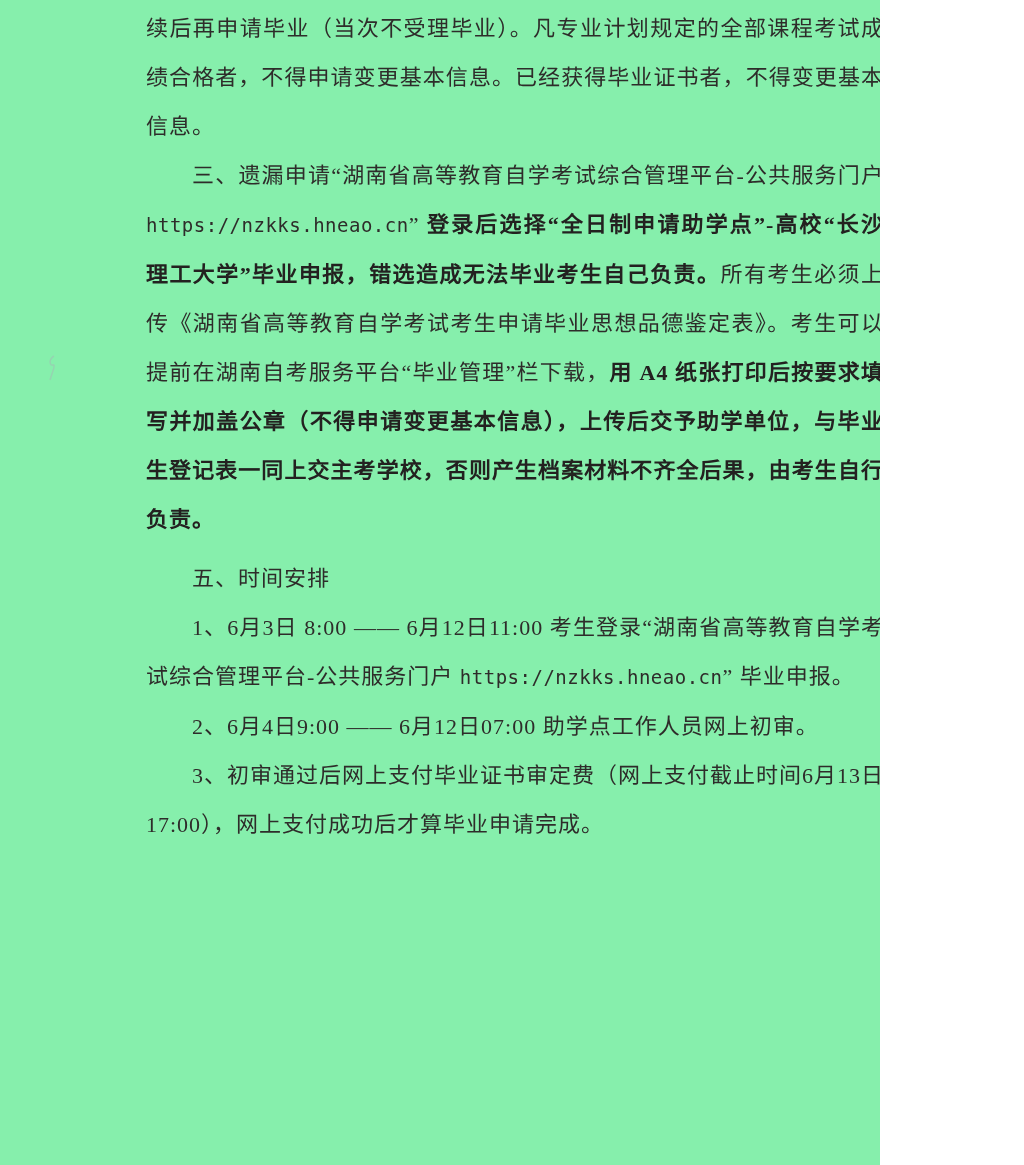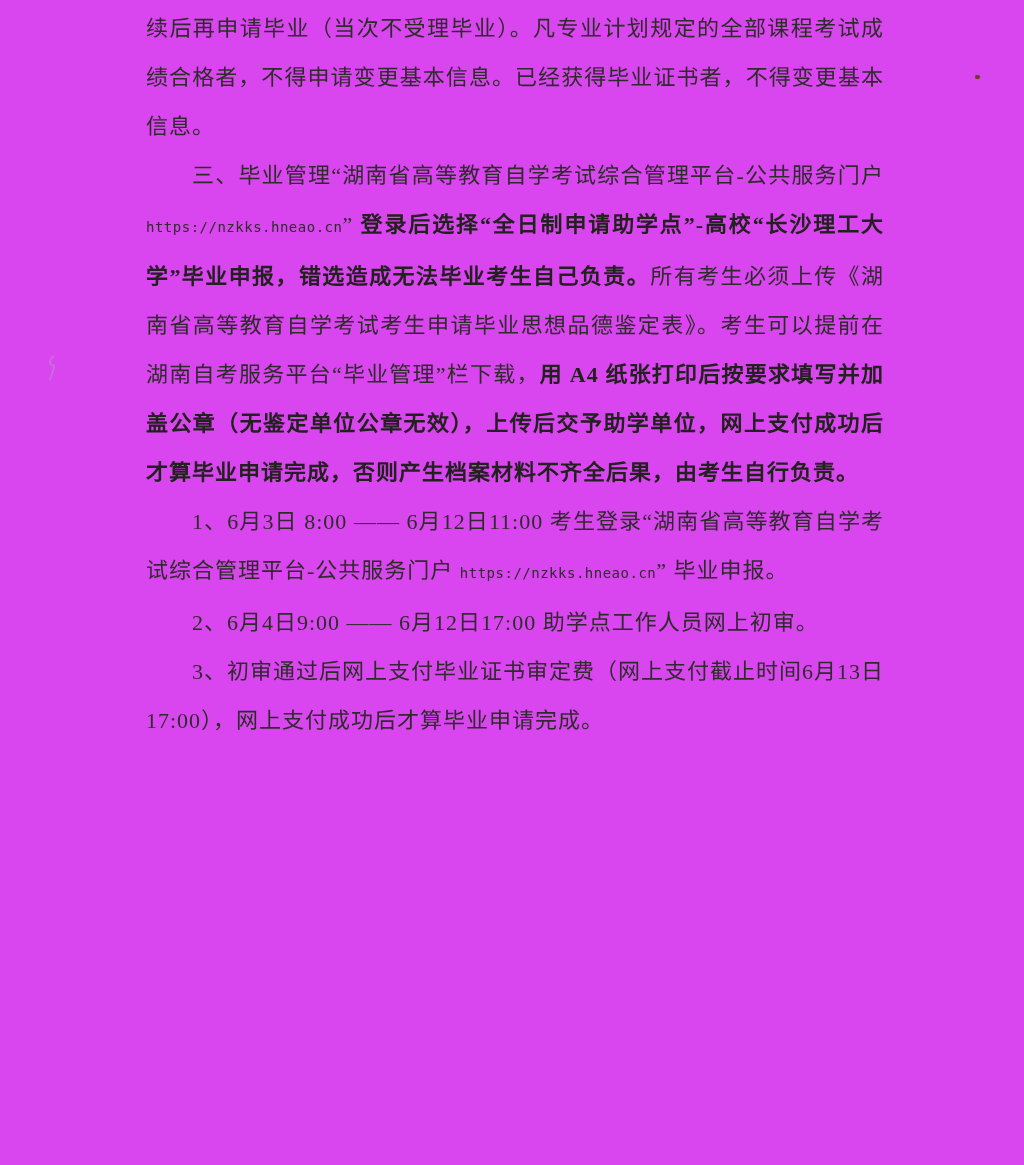--- a/index.html
+++ b/index.html
@@ -2,44 +2,44 @@
 <html lang="zh-CN"><head>
 <meta charset="utf-8">
 <style>
   html, body {
     margin: 0;
     padding: 0;
     background: #ffffff;
   }
   .page {
     position: relative;
-    width: 1024px;
+    width: 880px;
     height: 1165px;
-    background: #d946ef;
+    background: #86efac;
     overflow: hidden;
     font-family: "Liberation Serif", serif;
   }
   .content {
     position: absolute;
     left: 146px;
     top: 4px;
     width: 738px;
     color: #2e2c2a;
     font-size: 22px;
     line-height: 49px;
     letter-spacing: 1px;
     text-align: justify;
   }
   .para { margin: 0; }
   .indent { text-indent: 46px; }
   .gap { margin-top: 10px; }
   .b { font-weight: 700; color: #232120; }
   .m {
     font-family: "DejaVu Sans Mono", monospace;
-    font-size: 14px;
+    font-size: 19px;
     letter-spacing: 0.5px;
   }
   .speck {
     position: absolute;
     left: 975px;
     top: 75px;
     width: 5px;
     height: 4px;
     border-radius: 50%;
     background: #6b3a2c;
@@ -62,25 +62,26 @@
   <div class="smudge">
     <svg width="20" height="32" viewBox="0 0 20 32">
       <path d="M12 4 C6 8, 8 14, 11 13 C14 12, 10 21, 8 28" stroke="#aab0b8" fill="none" stroke-width="1.6"></path>
     </svg>
   </div>
 
   <div class="content">
 
     <p class="para"><span>续后再申请毕业（当次不受理毕业）。凡专业计划规定的全部课程考试成绩合格者，不得申请变更基本信息。已经获得毕业证书者，不得变更基本信息。</span></p>
 
-    <p class="para indent"><span>三、毕业管理“湖南省高等教育自学考试综合管理平台-公共服务门户 </span><span class="m">https://nzkks.hneao.cn</span><span>” </span><span class="b">登录后选择“全日制申请助学点”-高校“长沙理工大学”毕业申报，错选造成无法毕业考生自己负责。</span><span>所有考生必须上传《湖南省高等教育自学考试考生申请毕业思想品德鉴定表》。考生可以提前在湖南自考服务平台“毕业管理”栏下载，</span><span class="b">用 A4 纸张打印后按要求填写并加盖公章（无鉴定单位公章无效），上传后交予助学单位，网上支付成功后才算毕业申请完成，否则产生档案材料不齐全后果，由考生自行负责。</span></p>
+    <p class="para indent"><span>三、遗漏申请“湖南省高等教育自学考试综合管理平台-公共服务门户 </span><span class="m">https://nzkks.hneao.cn</span><span>” </span><span class="b">登录后选择“全日制申请助学点”-高校“长沙理工大学”毕业申报，错选造成无法毕业考生自己负责。</span><span>所有考生必须上传《湖南省高等教育自学考试考生申请毕业思想品德鉴定表》。考生可以提前在湖南自考服务平台“毕业管理”栏下载，</span><span class="b">用 A4 纸张打印后按要求填写并加盖公章（不得申请变更基本信息），上传后交予助学单位，与毕业生登记表一同上交主考学校，否则产生档案材料不齐全后果，由考生自行负责。</span></p>
 
 
 
+    <p class="para indent gap"><span>五、时间安排</span></p>
 
     <p class="para indent"><span>1、6月3日 8:00 —— 6月12日11:00 考生登录“湖南省高等教育自学考试综合管理平台-公共服务门户 </span><span class="m">https://nzkks.hneao.cn</span><span>” 毕业申报。</span></p>
 
-    <p class="para indent"><span>2、6月4日9:00 —— 6月12日17:00 助学点工作人员网上初审。</span></p>
+    <p class="para indent"><span>2、6月4日9:00 —— 6月12日07:00 助学点工作人员网上初审。</span></p>
 
     <p class="para indent"><span>3、初审通过后网上支付毕业证书审定费（网上支付截止时间6月13日17:00），网上支付成功后才算毕业申请完成。</span></p>
 
   </div>
 </div>
 
 </body></html>

